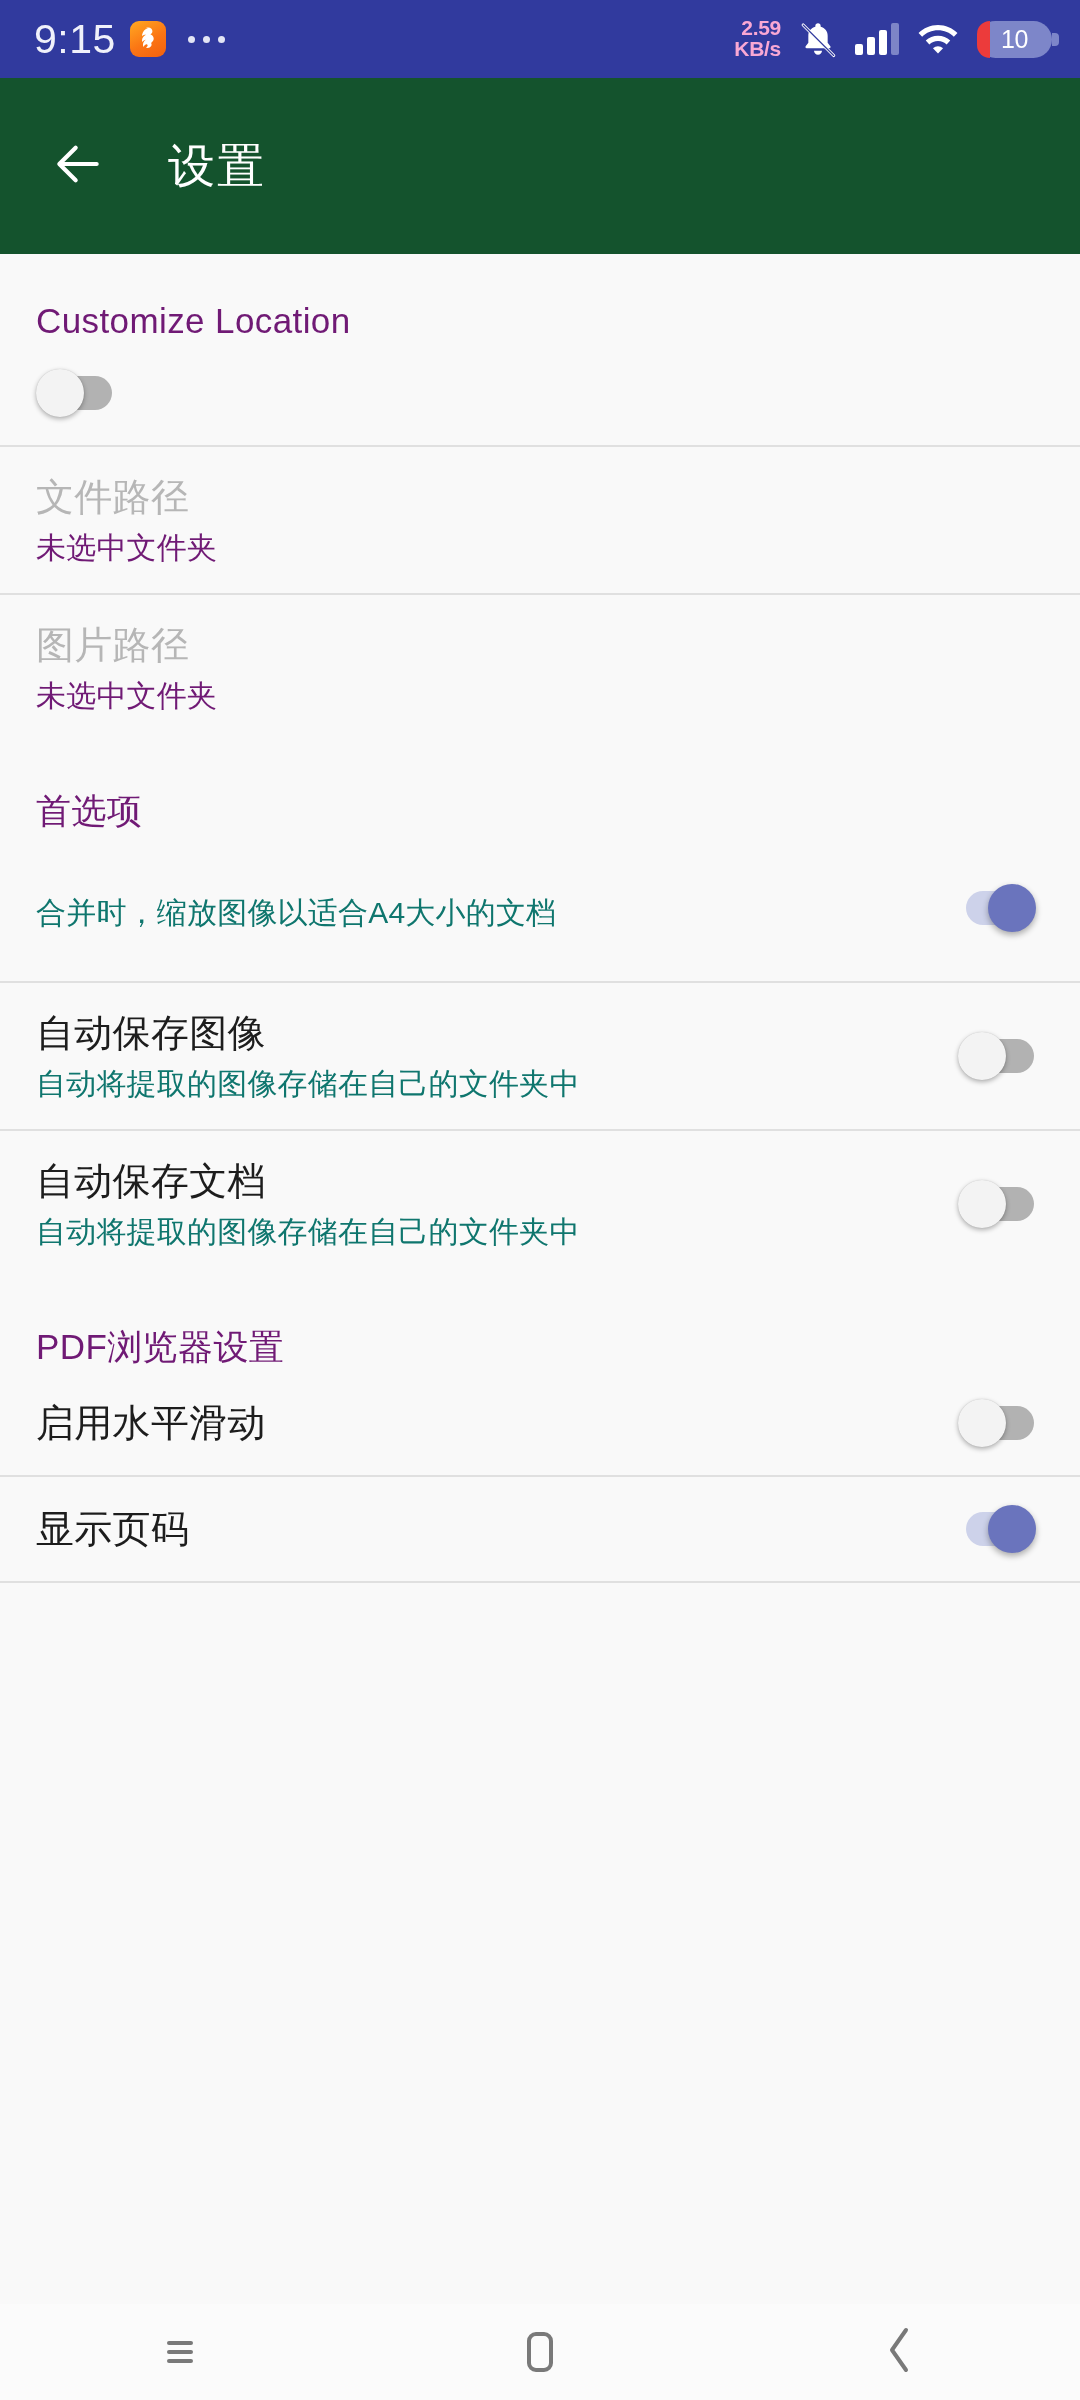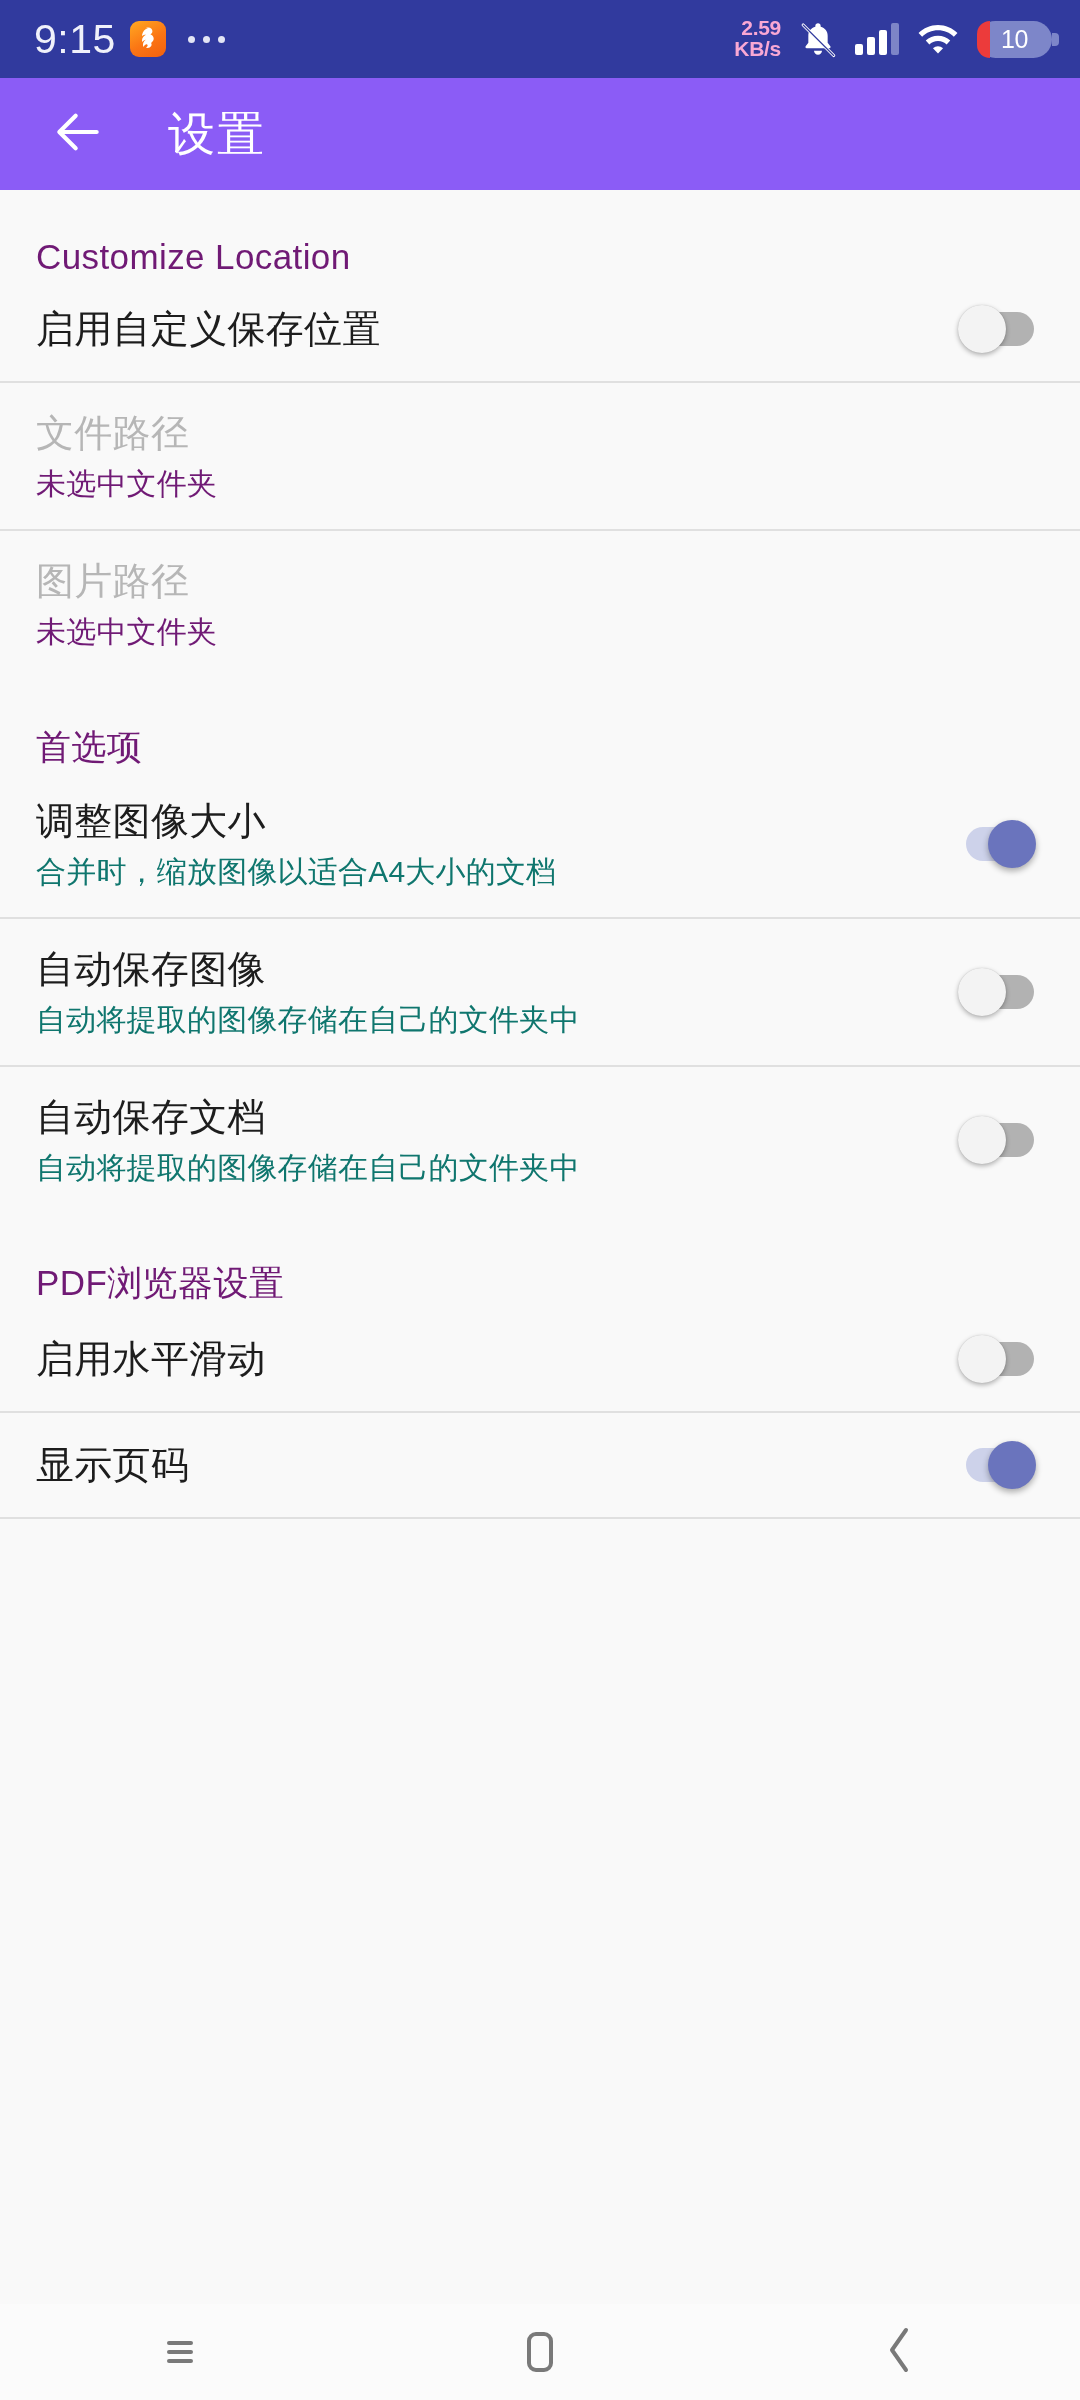--- a/index.html
+++ b/index.html
@@ -97,22 +97,22 @@
     position: relative;
     color: #ffffff;
     font-size: 25px;
     font-weight: normal;
     z-index: 2;
     letter-spacing: -0.5px;
   }
 
   
   .app-bar {
-    height: 112px;
-    background: #8b5cf6;
+    height: 176px;
+    background: #14532d;
     display: flex;
     align-items: center;
     padding-left: 42px;
     flex: none;
   }
   .back-btn {
     width: 72px; height: 72px;
     display: flex; align-items: center; justify-content: center;
     flex: none;
   }
@@ -292,23 +292,20 @@
     </div>
     <div class="app-title">设置</div>
   </div>
 
   <div class="content">
 
     <div>
       <div class="section-header">Customize Location</div>
 
       <div class="row">
-        <div class="row-texts">
-          <div class="row-title">启用自定义保存位置</div>
-        </div>
         <div class="switch">
           <div class="track"></div>
           <div class="thumb"></div>
         </div>
       </div>
       <div class="divider"></div>
 
       <div class="row with-sub disabled">
         <div class="row-texts">
           <div class="row-title">文件路径</div>
@@ -323,21 +320,20 @@
           <div class="row-sub">未选中文件夹</div>
         </div>
       </div>
     </div>
 
     <div>
       <div class="section-header">首选项</div>
 
       <div class="row with-sub">
         <div class="row-texts">
-          <div class="row-title">调整图像大小</div>
           <div class="row-sub">合并时，缩放图像以适合A4大小的文档</div>
         </div>
         <div class="switch on">
           <div class="track"></div>
           <div class="thumb"></div>
         </div>
       </div>
       <div class="divider"></div>
 
       <div class="row with-sub">

